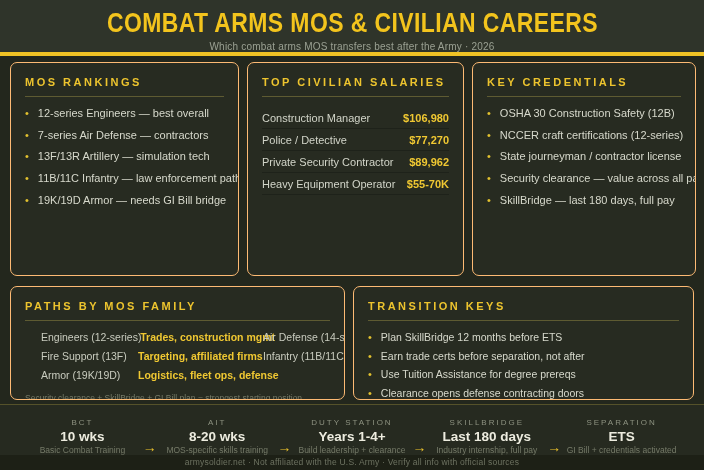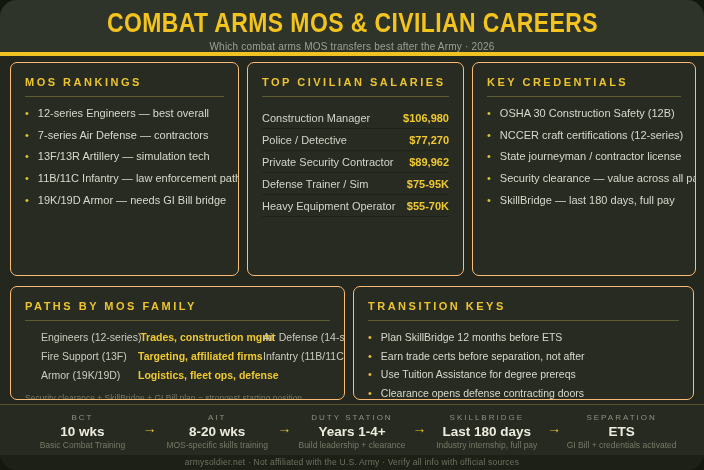--- a/index.html
+++ b/index.html
@@ -1,21 +1,20 @@
 <!DOCTYPE html>
 <html><head>
 <meta charset="utf-8">
 <style>
   html,body{margin:0;padding:0;background:#14170f;}
   *{box-sizing:border-box;}
   .page{
     position:relative;width:704px;height:470px;overflow:hidden;
     background:#23271d;
     font-family:"Liberation Sans","DejaVu Sans",sans-serif;
-    border-radius:17px;
     -webkit-font-smoothing:antialiased;
   }
   
   .header{height:52px;background:#2f342a;text-align:center;padding-top:9px;}
   .title{
     display:inline-block;color:#f3c41d;font-size:28px;font-weight:800;
     letter-spacing:.5px;white-space:nowrap;line-height:1;
     transform:scale(.82,1.02);transform-origin:50% 50%;
   }
   .subtitle{margin-top:4px;color:#9aa092;font-size:10px;letter-spacing:.2px;}
@@ -44,21 +43,21 @@
   .paths-col{position:absolute;top:0;}
   .paths-col.left{left:0;width:250px;}
   .paths-col.right{left:222px;width:330px;}
   .prow{display:flex;margin-bottom:6px;font-size:10.5px;white-space:nowrap;line-height:1.25;padding-left:16px;}
   .plabel{color:#c9ccbf;min-width:97px;}
   .prow .pvalue{color:#f0c832;font-weight:700;}
   .paths-note{font-size:8.5px;color:#767b69;margin-top:4px;white-space:nowrap;}
   
   .timeline{
     height:51px;margin-top:4px;background:#262a20;border-top:1px solid #55522a;
-    display:flex;align-items:center;justify-content:space-between;padding:2px 22px 0;
+    display:flex;align-items:flex-end;justify-content:space-between;padding:2px 22px 0;
   }
   .stage{display:flex;flex-direction:column;align-items:center;width:126px;}
   .stage-label{font-size:8px;letter-spacing:2px;color:#8d9280;white-space:nowrap;}
   .stage-value{font-size:13.5px;font-weight:700;color:#edecdf;margin:2px 0 1px;white-space:nowrap;}
   .stage-sub{font-size:8.5px;color:#757a68;white-space:nowrap;}
   .arrow{color:#ecc22c;font-size:14px;font-weight:700;flex:0 0 auto;margin-top:-6px;}
   
   .footer{height:15px;background:#1d2016;text-align:center;line-height:15px;
     font-size:8.5px;color:#6d7261;letter-spacing:.2px;}
 </style>
@@ -114,24 +113,20 @@
             </div>
           <div class="srow">
               <span class="slabel">Police / Detective</span>
               <span class="svalue">$77,270</span>
             </div>
           <div class="srow">
               <span class="slabel">Private Security Contractor</span>
               <span class="svalue">$89,962</span>
             </div>
           <div class="srow">
-              <span class="slabel">Defense Trainer / Sim</span>
-              <span class="svalue">$75-95K</span>
-            </div>
-          <div class="srow">
               <span class="slabel">Heavy Equipment Operator</span>
               <span class="svalue">$55-70K</span>
             </div>
         </div>
       </div>
 
       <div class="panel">
         <div class="panel-title">KEY CREDENTIALS</div>
         <div class="panel-rule"></div>
         <div>

